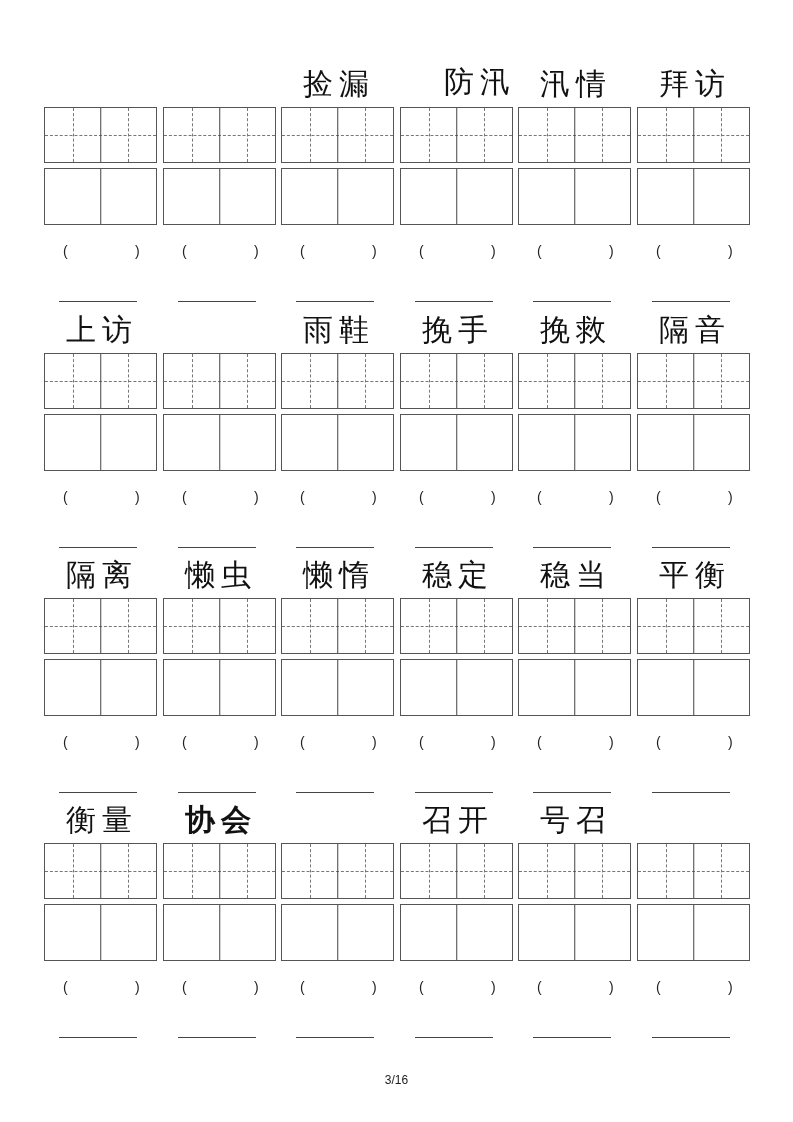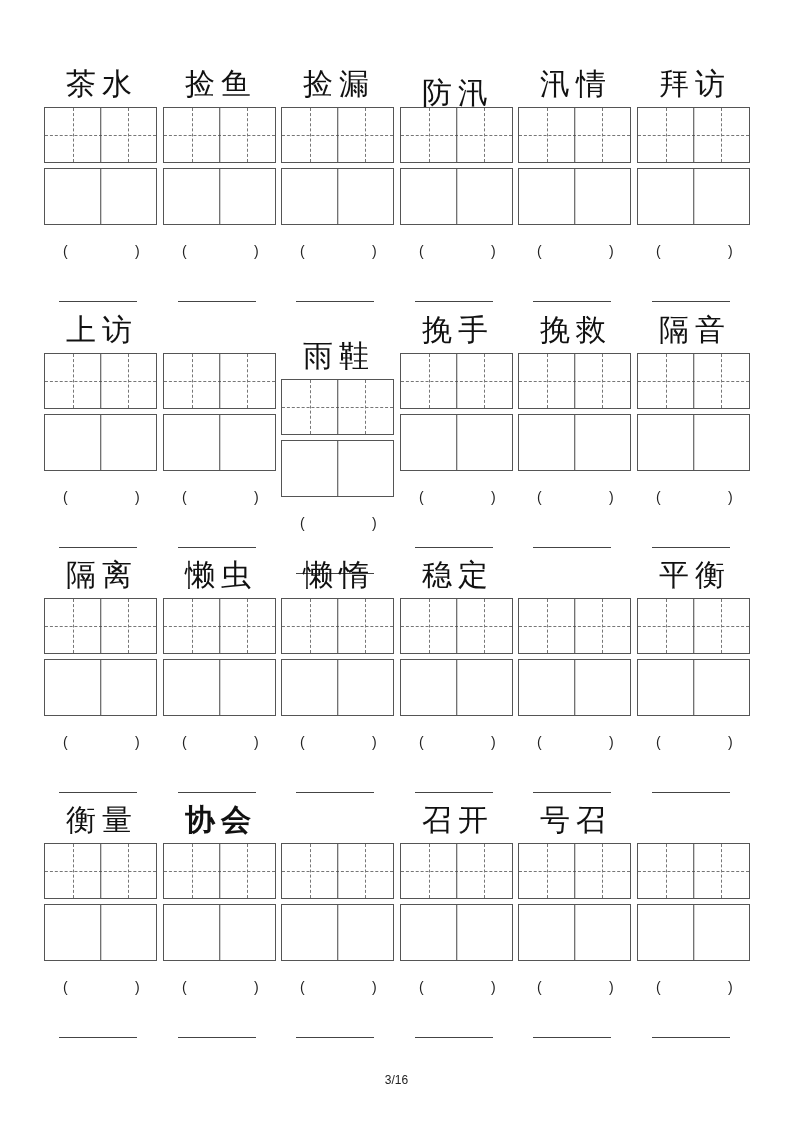--- a/index.html
+++ b/index.html
@@ -110,36 +110,34 @@
       font-family: "Liberation Sans", sans-serif;
       font-size: 12px;
       color: #222;
     }
   </style>
 </head>
 <body>
 
 <div class="page" id="page">
     <div class="cell" style="left: 44px; top: 62px; height: 245px;">
-      <div class="word" style="top: 2px;">茶水</div>
       <div class="grid-box" style="top: 45px;">
         <div class="dash-h"></div>
         <div class="dash-v1"></div>
         <div class="dash-v2"></div>
         <div class="mid-v"></div>
       </div>
       <div class="plain-box" style="top: 106px;">
         <div class="mid-v"></div>
       </div>
       <div class="paren paren-open" style="top: 181px;">(</div>
       <div class="paren paren-close" style="top: 181px;">)</div>
       <div class="answer-line" style="top: 239px;"></div>
     </div>
     <div class="cell" style="left: 163px; top: 62px; height: 245px;">
-      <div class="word" style="top: 2px;">捡鱼</div>
       <div class="grid-box" style="top: 45px;">
         <div class="dash-h"></div>
         <div class="dash-v1"></div>
         <div class="dash-v2"></div>
         <div class="mid-v"></div>
       </div>
       <div class="plain-box" style="top: 106px;">
         <div class="mid-v"></div>
       </div>
       <div class="paren paren-open" style="top: 181px;">(</div>
@@ -155,21 +153,21 @@
         <div class="mid-v"></div>
       </div>
       <div class="plain-box" style="top: 106px;">
         <div class="mid-v"></div>
       </div>
       <div class="paren paren-open" style="top: 181px;">(</div>
       <div class="paren paren-close" style="top: 181px;">)</div>
       <div class="answer-line" style="top: 239px;"></div>
     </div>
     <div class="cell" style="left: 400px; top: 62px; height: 245px;">
-      <div class="word" style="top: 11px;">防汛</div>
+      <div class="word" style="top: 0; text-align: right;">防汛</div>
       <div class="grid-box" style="top: 45px;">
         <div class="dash-h"></div>
         <div class="dash-v1"></div>
         <div class="dash-v2"></div>
         <div class="mid-v"></div>
       </div>
       <div class="plain-box" style="top: 106px;">
         <div class="mid-v"></div>
       </div>
       <div class="paren paren-open" style="top: 181px;">(</div>
@@ -228,21 +226,21 @@
         <div class="dash-v2"></div>
         <div class="mid-v"></div>
       </div>
       <div class="plain-box" style="top: 106px;">
         <div class="mid-v"></div>
       </div>
       <div class="paren paren-open" style="top: 181px;">(</div>
       <div class="paren paren-close" style="top: 181px;">)</div>
       <div class="answer-line" style="top: 239px;"></div>
     </div>
-    <div class="cell" style="left: 281px; top: 308px; height: 245px; margin-top: 26px;">
+    <div class="cell" style="left: 281px; top: 308px; height: 245px;">
       <div class="word" style="top: 2px;">雨鞋</div>
       <div class="grid-box" style="top: 45px;">
         <div class="dash-h"></div>
         <div class="dash-v1"></div>
         <div class="dash-v2"></div>
         <div class="mid-v"></div>
       </div>
       <div class="plain-box" style="top: 106px;">
         <div class="mid-v"></div>
       </div>
@@ -349,20 +347,21 @@
         <div class="mid-v"></div>
       </div>
       <div class="plain-box" style="top: 106px;">
         <div class="mid-v"></div>
       </div>
       <div class="paren paren-open" style="top: 181px;">(</div>
       <div class="paren paren-close" style="top: 181px;">)</div>
       <div class="answer-line" style="top: 239px;"></div>
     </div>
     <div class="cell" style="left: 518px; top: 553px; height: 245px;">
+      <div class="word" style="top: 2px;">稳当</div>
       <div class="grid-box" style="top: 45px;">
         <div class="dash-h"></div>
         <div class="dash-v1"></div>
         <div class="dash-v2"></div>
         <div class="mid-v"></div>
       </div>
       <div class="plain-box" style="top: 106px;">
         <div class="mid-v"></div>
       </div>
       <div class="paren paren-open" style="top: 181px;">(</div>

